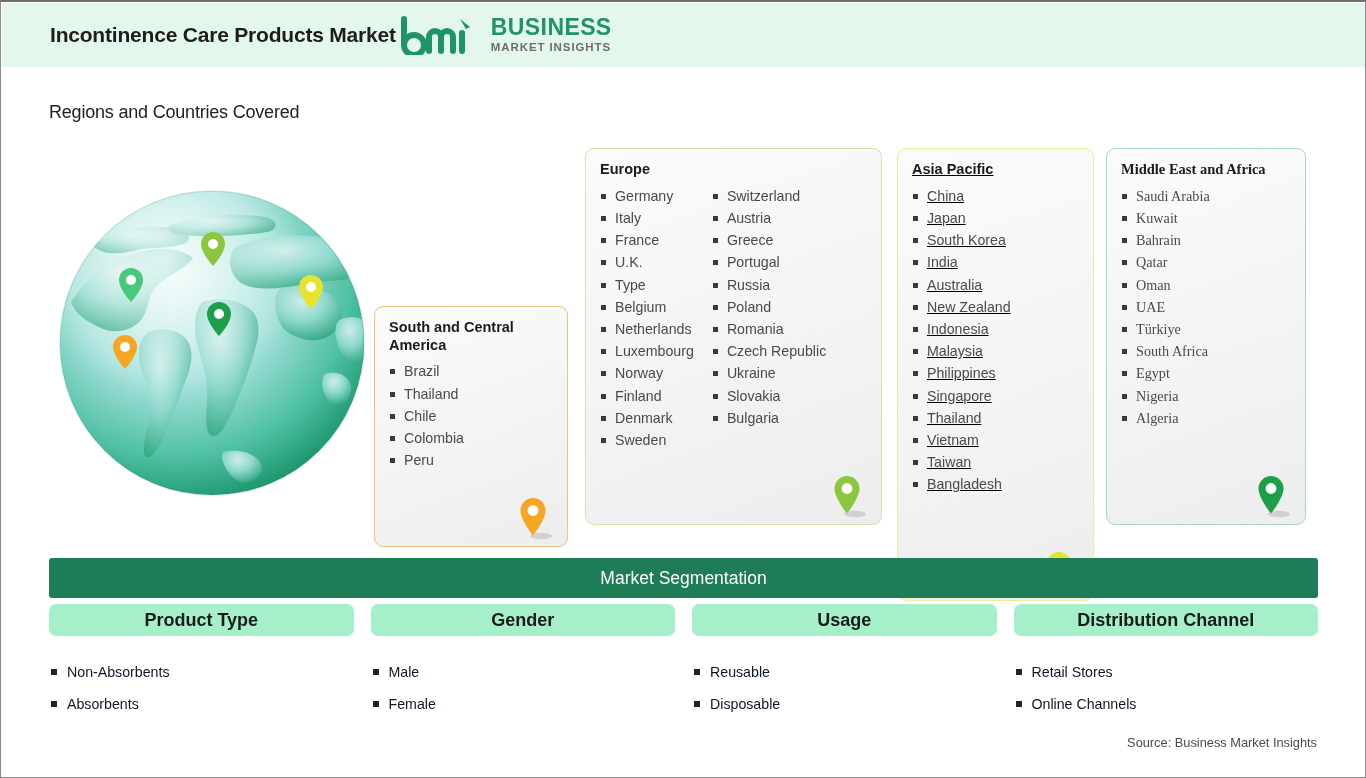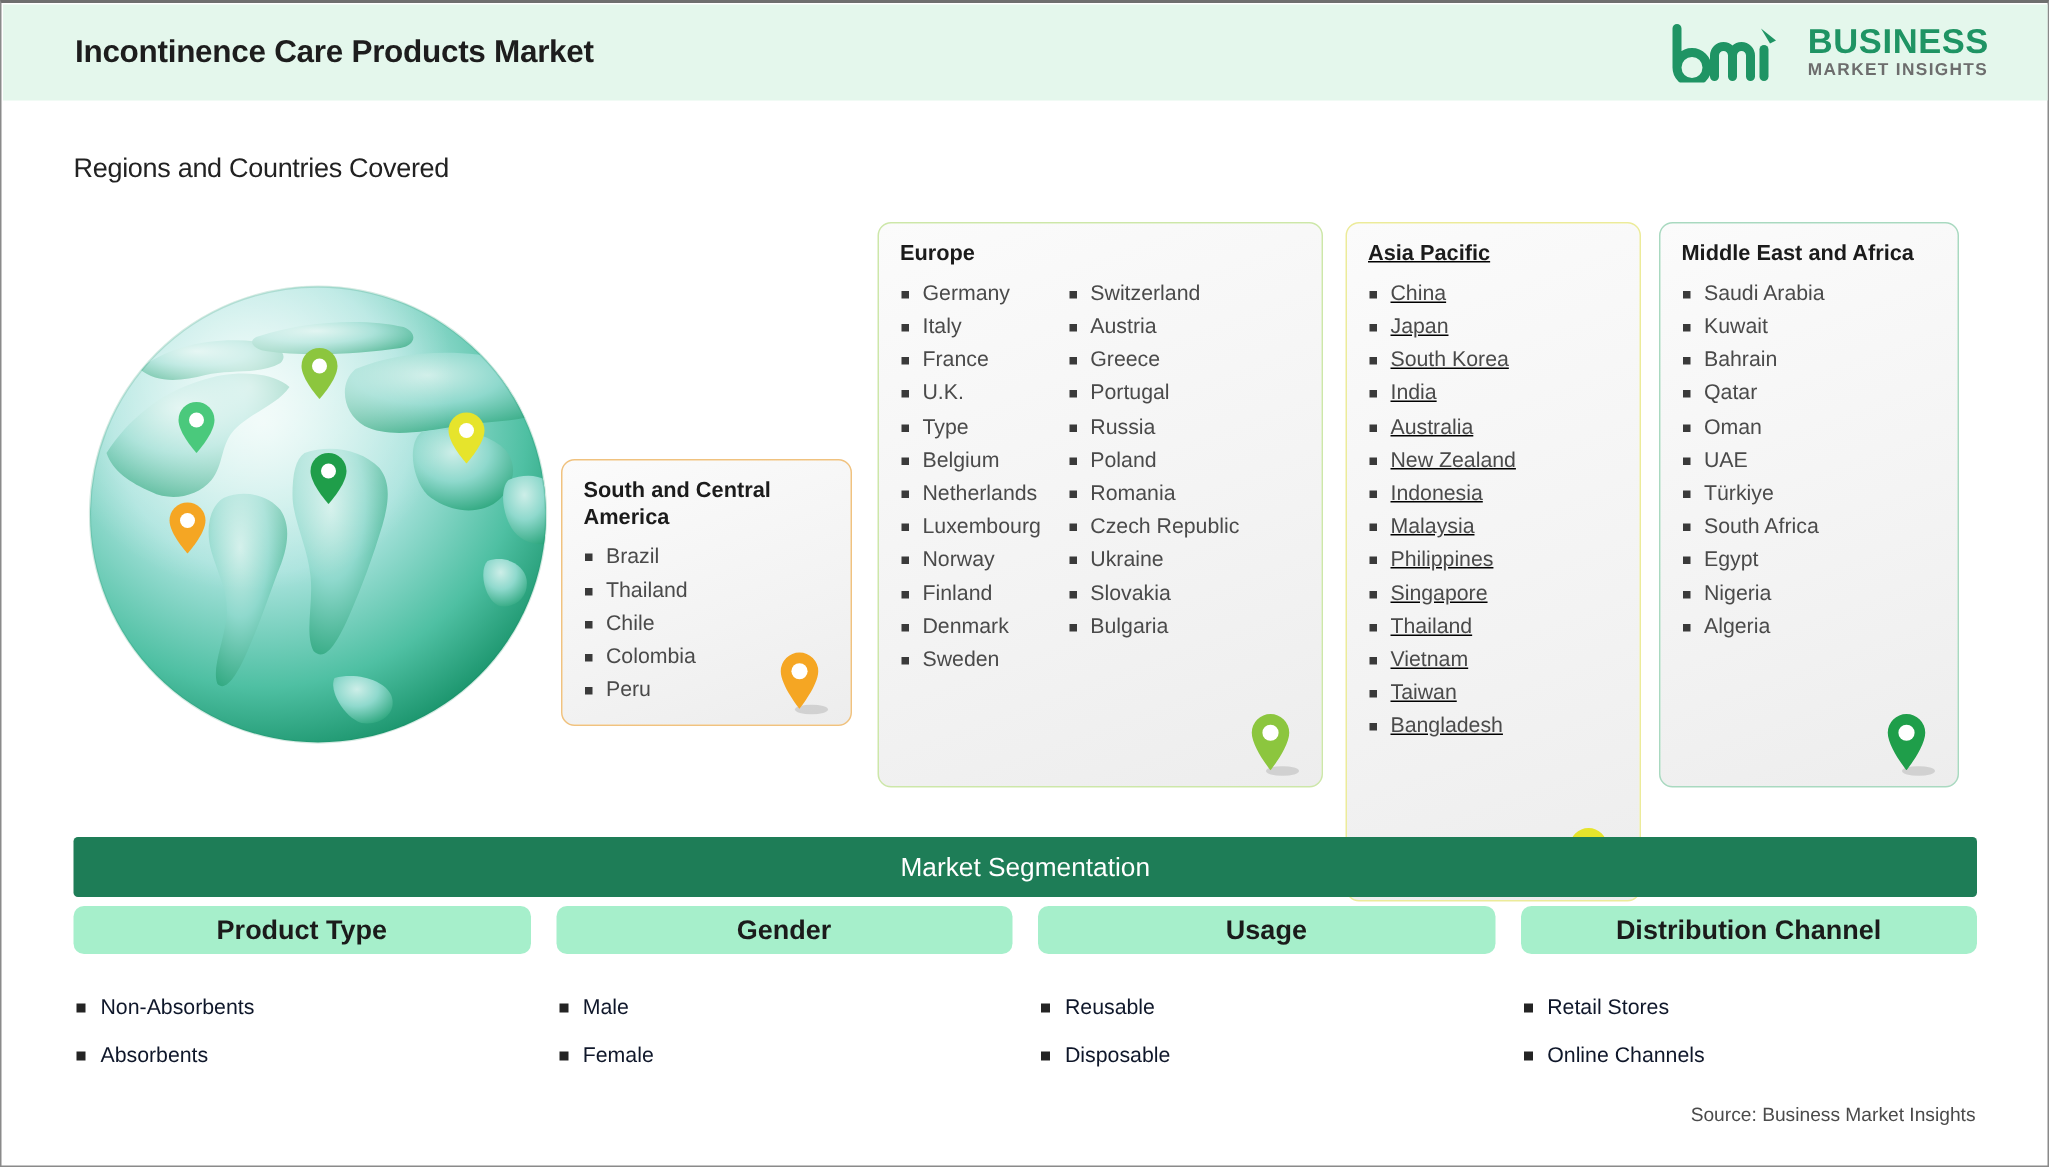--- a/index.html
+++ b/index.html
@@ -17,21 +17,20 @@
     border-top: 2px solid #6f6f6f;
     overflow: hidden;
   }
 
   
   .header {
     position: absolute; left: 1px; top: 1px;
     width: 1364px; height: 64px;
     background: #e4f7ec;
     display: flex; align-items: center;
-    justify-content: space-between;
     padding: 0 40px 0 48px;
   }
   .header-title {
     font-size: 21px; font-weight: bold; color: #1d1d1d;
     letter-spacing: -0.2px;
   }
   .logo { display: flex; align-items: center; gap: 9px; }
   .logo-mark { width: 86px; height: 40px; }
   .logo-text { display: flex; flex-direction: column; line-height: 1; }
   .logo-text .l1 {
@@ -75,24 +74,24 @@
   }
   ul.countries li::before {
     content: ""; position: absolute; left: 1px; top: 9px;
     width: 5px; height: 5px; background: #3a3a3a;
   }
 
   .pin { position: absolute; }
   .pin svg { display: block; }
 
   #card-na  { left: 373px; top: 146px; width: 194px; height: 141px; border-color: #a9dcc0; }
-  #card-sca { left: 373px; top: 304px; width: 194px; height: 178px; border-color: #f0c27f; }
+  #card-sca { left: 373px; top: 304px; width: 194px; height: 241px; border-color: #f0c27f; }
   #card-eu  { left: 584px; top: 146px; width: 297px; height: 377px; border-color: #cde7a9; }
   #card-ap  { left: 896px; top: 146px; width: 197px; height: 453px; border-color: #eceb9a; text-decoration: underline; }
-  #card-mea { left: 1105px; top: 146px; width: 200px; height: 377px; border-color: #a9d9c0; }
+  #card-mea { left: 1105px; top: 146px; width: 200px; height: 377px; border-color: #a9d9c0; font-family: Liberation Serif, serif; }
 
   
   .seg-bar {
     position: absolute; left: 48px; top: 556px;
     width: 1269px; height: 40px;
     background: #1e7d57; border-radius: 3px;
     display: flex; align-items: center; justify-content: center;
     color: #ffffff; font-size: 17.5px;
   }
   .seg-cols {

